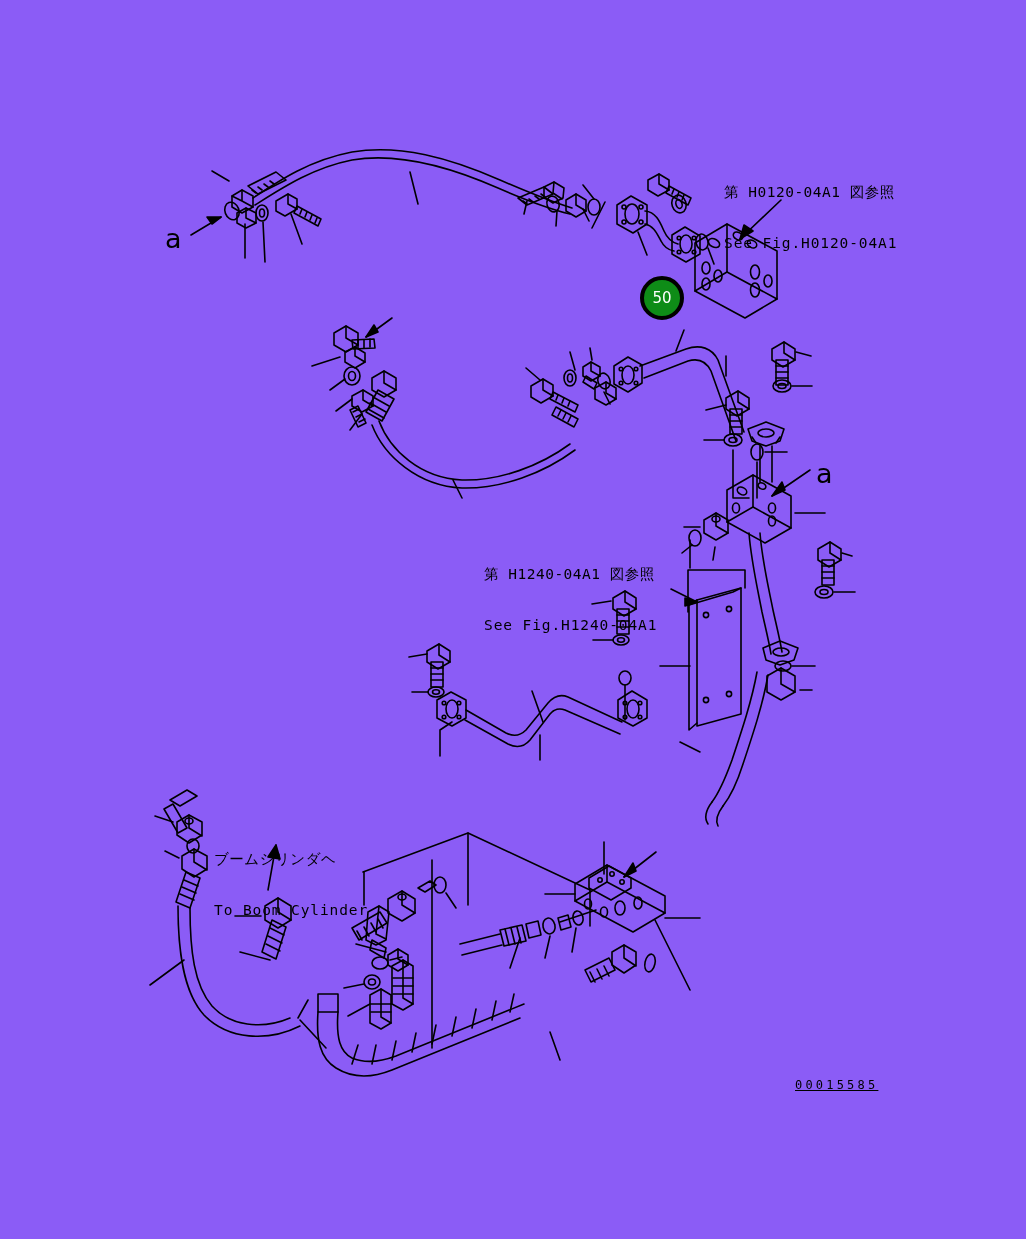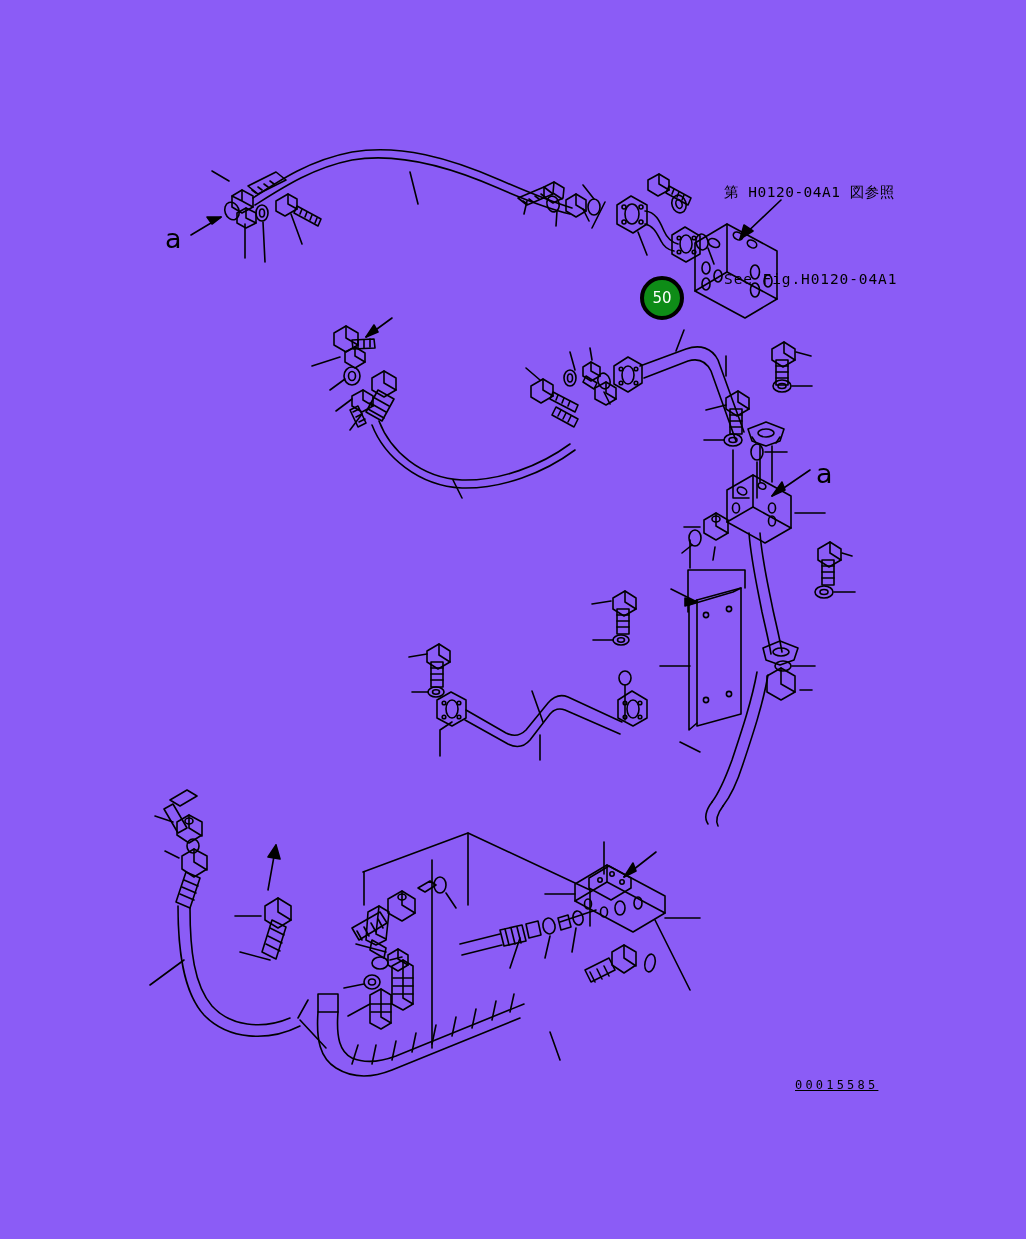--- a/index.html
+++ b/index.html
@@ -34,21 +34,20 @@
     white-space: pre;
     letter-spacing: 0.4px;
   }
   .ref-note .jp {
     display: block;
     letter-spacing: 0.5px;
   }
   .ref-note .en {
     display: block;
     letter-spacing: 0.9px;
-    margin-top: 36px;
   }
   .section-letter {
     position: absolute;
     font-family: "DejaVu Sans", "Liberation Sans", sans-serif;
     font-size: 27px;
     color: #000000;
     line-height: 1;
   }
   .drawing-number {
     position: absolute;
@@ -562,22 +561,30 @@
 
     </g>
   </svg>
 
   <div class="ref-note" style="left:724px; top:150px;">
     <span class="jp">第 H0120-04A1 図参照</span>
     <span class="en">See Fig.H0120-04A1</span>
   </div>
 
 
-
-
+  <div class="ref-note" style="left:484px; top:532px;">
+    <span class="jp">第 H1240-04A1 図参照</span>
+    <span class="en">See Fig.H1240-04A1</span>
+  </div>
+
+
+  <div class="ref-note" style="left:214px; top:817px;">
+    <span class="jp">ブームシリンダヘ</span>
+    <span class="en">To Boom Cylinder</span>
+  </div>
 
   <div class="section-letter" style="left:165px; top:225px;">a</div>
   <div class="section-letter" style="left:816px; top:460px;">a</div>
 
   <div class="callout-badge" style="left:640px; top:276px;">50</div>
 
   <div class="drawing-number" style="left:795px; top:1078px;">00015585</div>
 
 </div>
 

